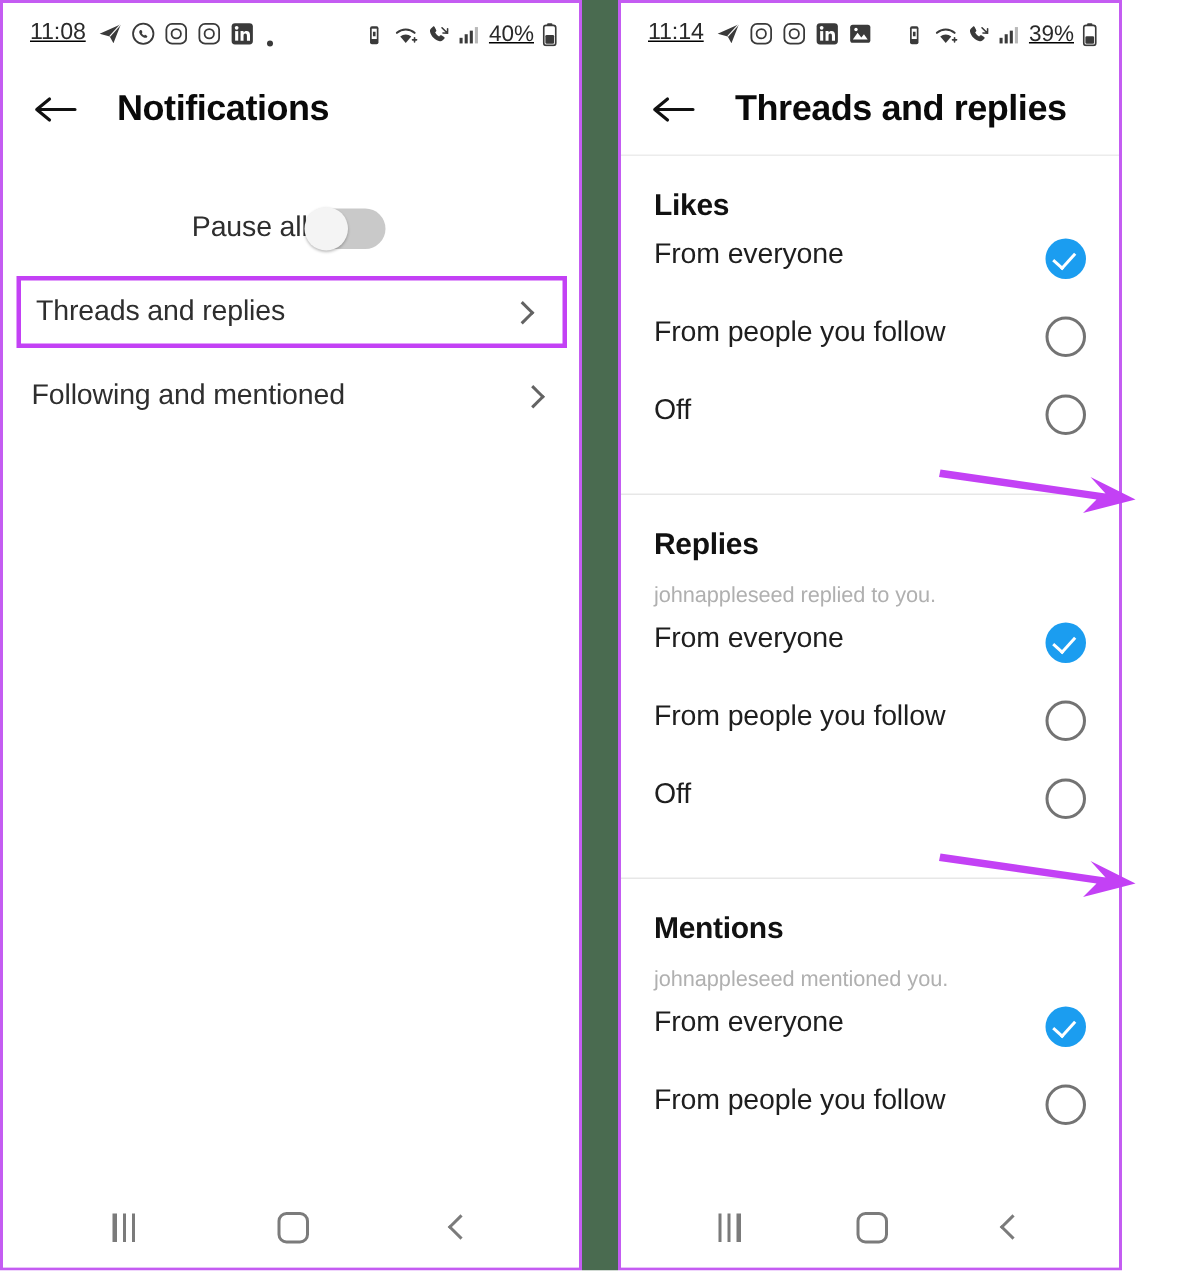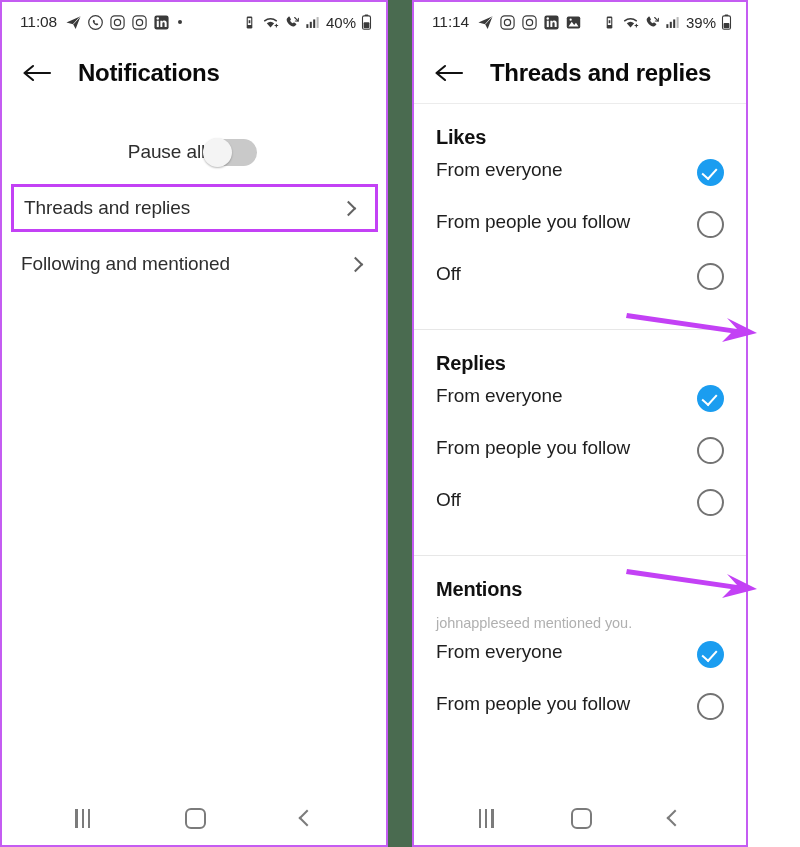--- a/index.html
+++ b/index.html
@@ -39,22 +39,23 @@
     height: 40px;
     flex: 0 0 40px;
     display: flex;
     align-items: center;
     justify-content: space-between;
     padding: 0 14px 0 18px;
     background: #ffffff;
   }
   .sb-left, .sb-right {
     display: flex;
-    align-items: center;
+    align-items: flex-end;
     gap: 5px;
+    text-decoration: underline;
   }
   .sb-time {
     font-size: 15.5px;
     color: #2a2a2a;
     letter-spacing: -0.1px;
     margin-right: 3px;
   }
   .sb-pct {
     font-size: 15px;
     color: #2a2a2a;
@@ -417,20 +418,21 @@
         </div>
         <div class="opt">
           <div class="opt-label">Off</div>
           <div class="radio"></div>
         </div>
         <div class="sec-pad"></div>
       </div>
 
       <div class="section">
         <div class="sec-title">Replies</div>
+        <div class="sec-sub">johnappleseed replied to you.</div>
         <div class="opt opt-first">
           <div class="opt-label">From everyone</div>
           <div class="radio checked"></div>
         </div>
         <div class="opt">
           <div class="opt-label">From people you follow</div>
           <div class="radio"></div>
         </div>
         <div class="opt">
           <div class="opt-label">Off</div>

